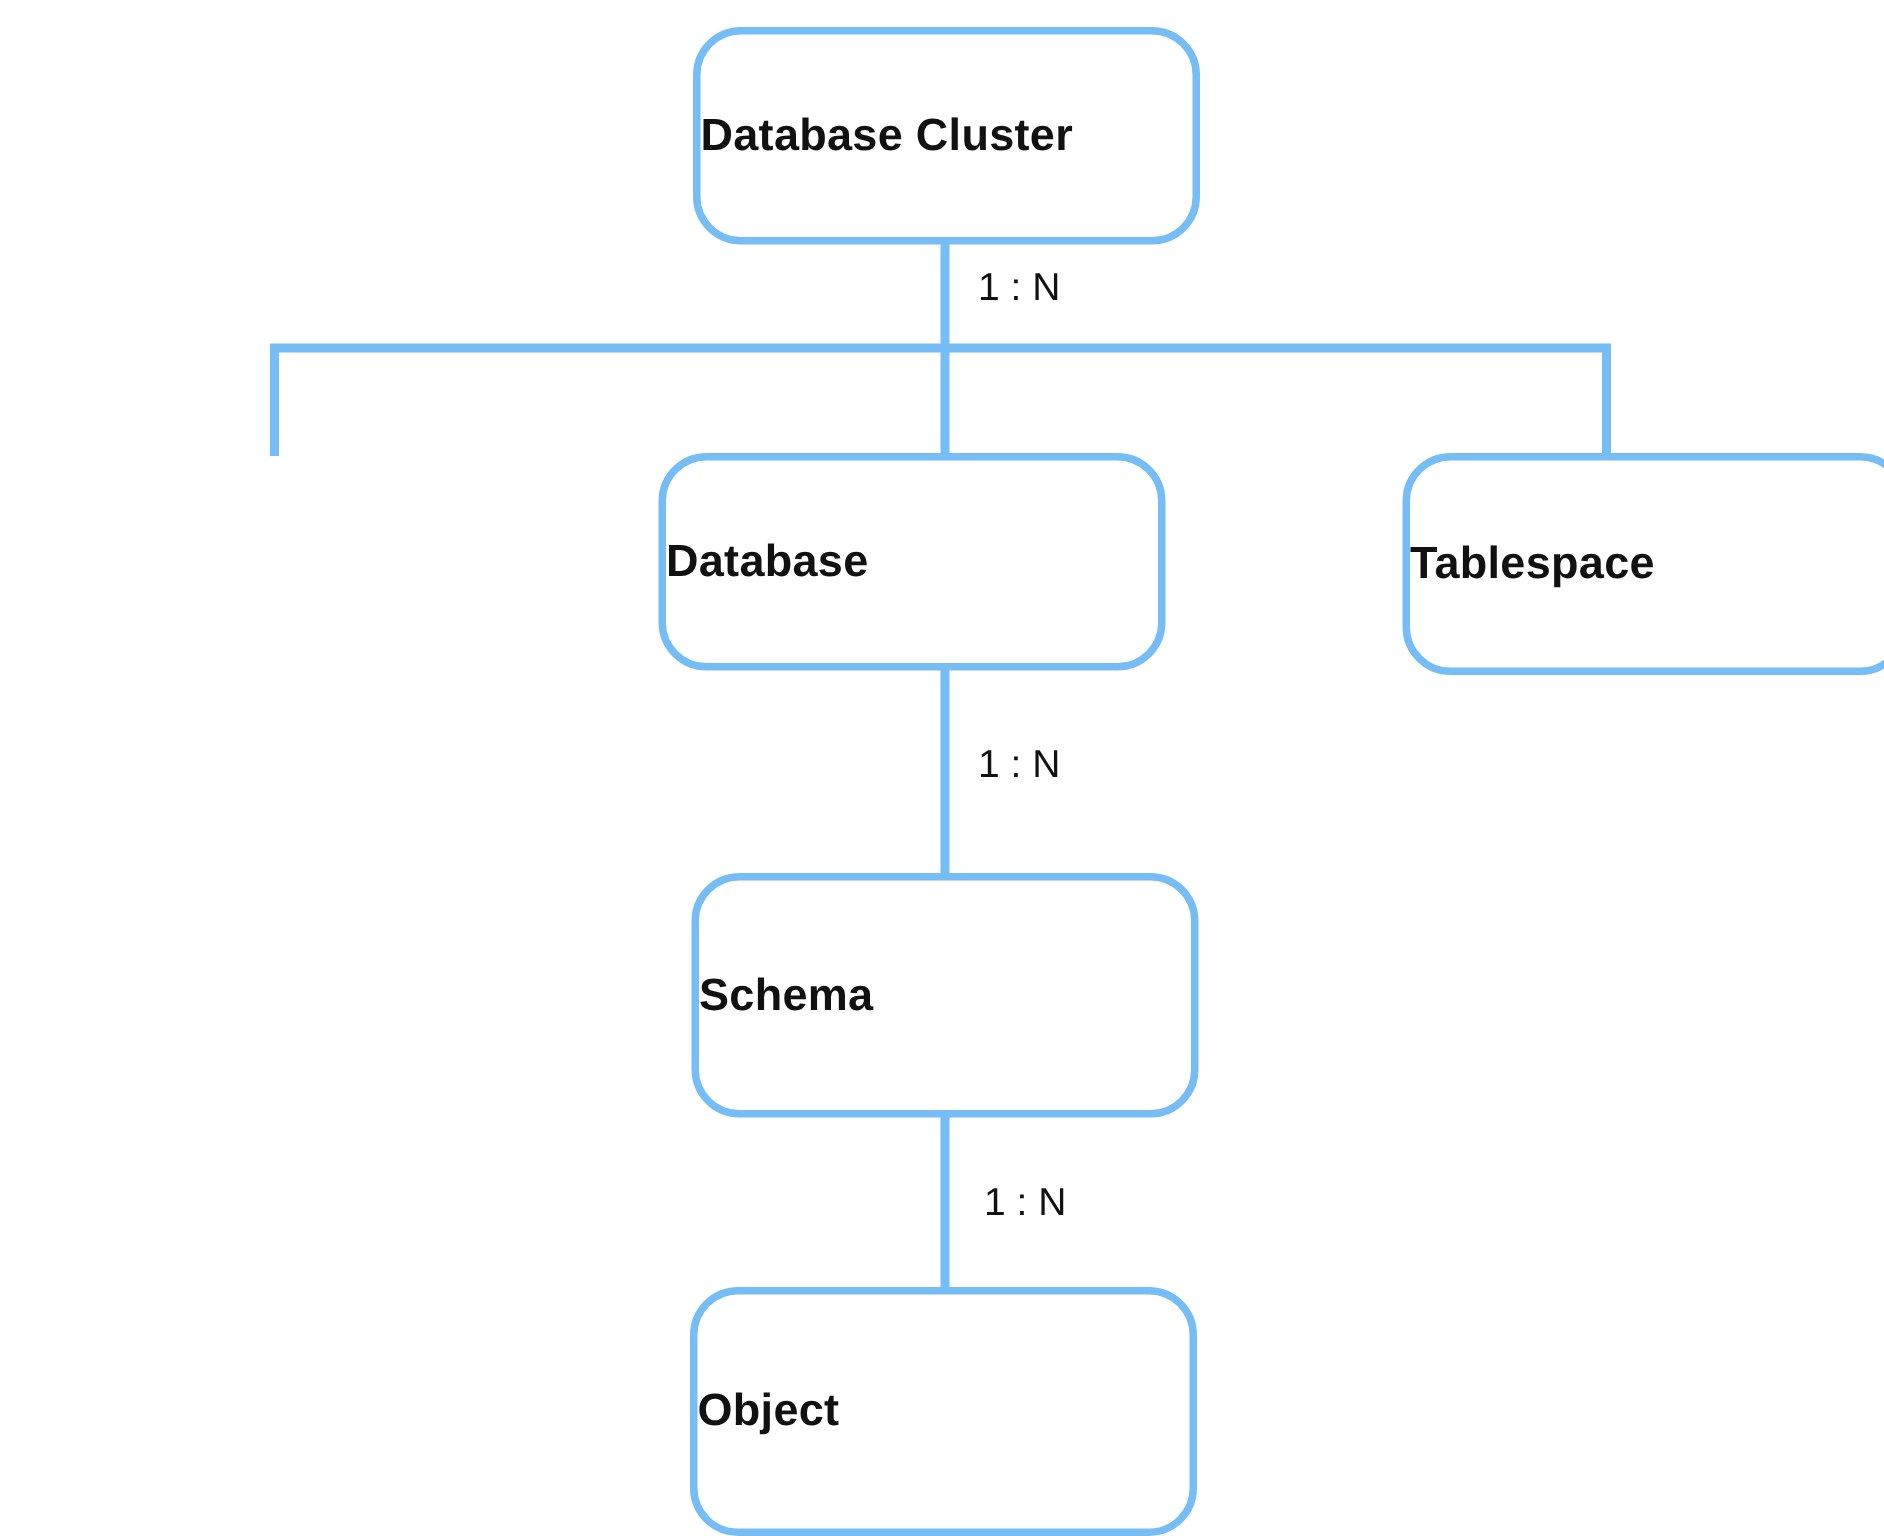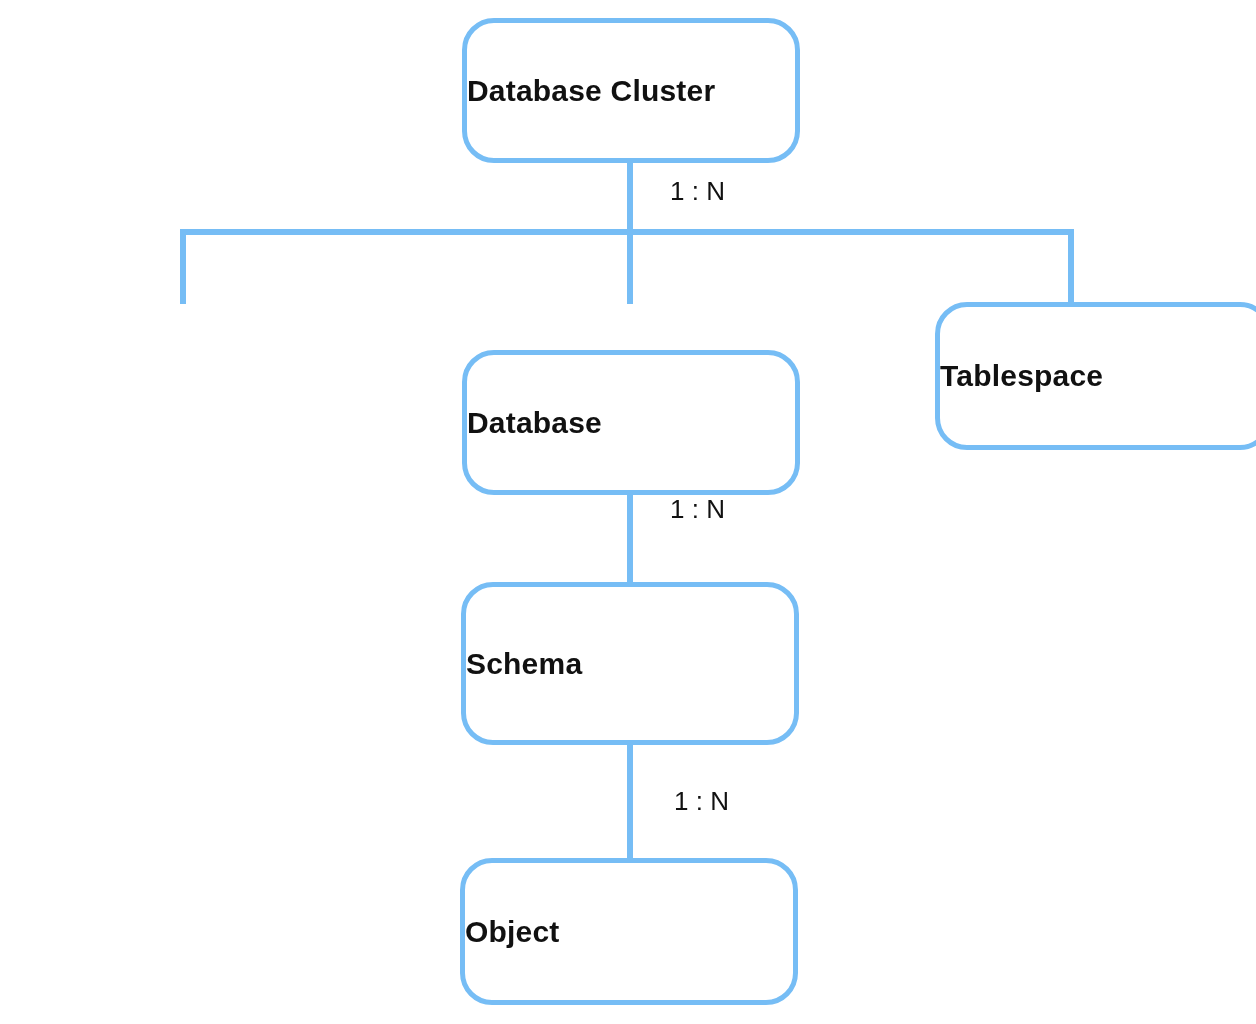--- a/index.html
+++ b/index.html
@@ -37,30 +37,29 @@
   .line {
     position: absolute;
     background: #76BDF5;
   }
   .edge-label {
     position: absolute;
     font-size: 26px;
     font-weight: 400;
     color: #111111;
     white-space: nowrap;
-    margin-left: 18px;
   }
 
   
   #node-database-cluster { left: 462px; top: 18px;  }
   #node-role             { left: 14px;  top: 302px; }
-  #node-database         { left: 462px; top: 302px; margin-top: 48px; }
+  #node-database         { left: 439px; top: 302px; }
   #node-tablespace       { left: 903px; top: 302px; width: 337px; height: 148px; margin-left: 32px; }
   #node-schema           { left: 461px; top: 582px; height: 163px; }
-  #node-object           { left: 460px; top: 858px; height: 147px; }
+  #node-object           { left: 460px; top: 858px; height: 166px; }
 
   
   #line-cluster-down   { left: 627px;  top: 161px; width: 6px;   height: 71px;  }
   #line-branch-h       { left: 180px;  top: 229px; width: 894px; height: 6px;   }
   #line-drop-role      { left: 180px;  top: 233px; width: 6px;   height: 71px;  }
   #line-drop-database  { left: 627px;  top: 233px; width: 6px;   height: 71px;  }
   #line-drop-tablespace{ left: 1068px; top: 233px; width: 6px;   height: 73px;  }
   #line-db-schema      { left: 627px;  top: 446px; width: 6px;   height: 138px; }
   #line-schema-object  { left: 627px;  top: 727px; width: 6px;   height: 133px; }
 

